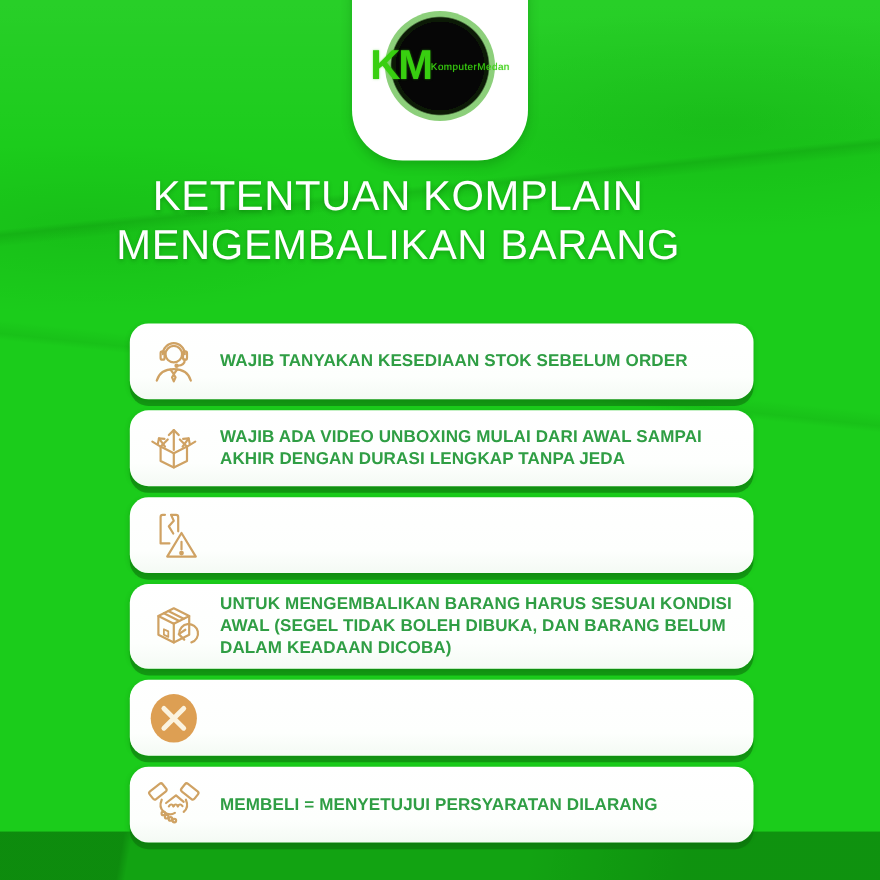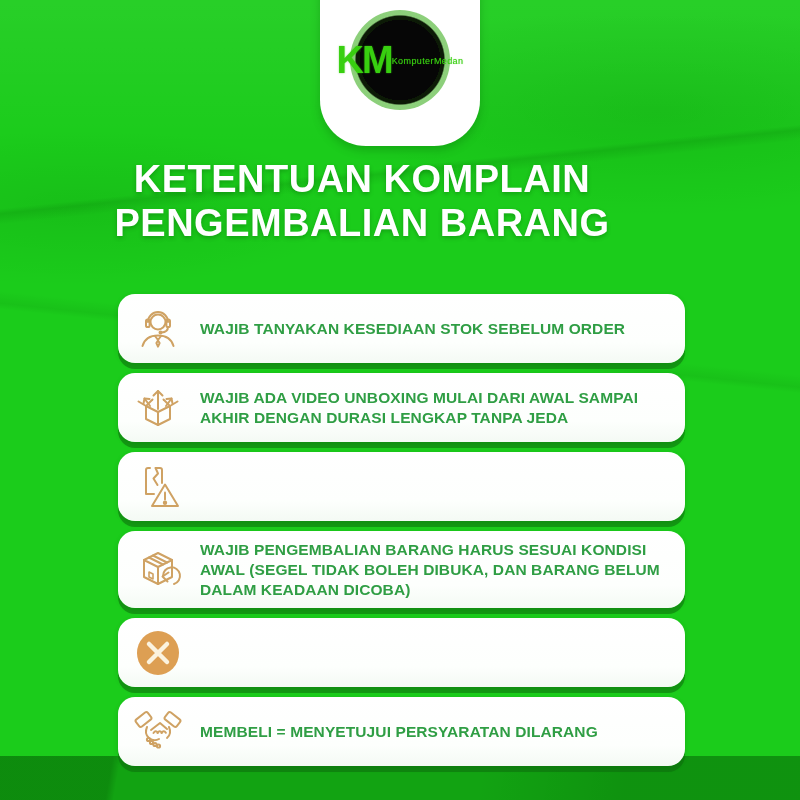--- a/index.html
+++ b/index.html
@@ -41,21 +41,21 @@
     color:#38cf10;font-weight:bold;font-size:38px;line-height:34px;letter-spacing:-2px;
     text-shadow:0 0 2px rgba(56,207,16,0.6);
   }
   .brand-text{
     color:#38cf10;font-weight:normal;font-size:9px;letter-spacing:0.4px;margin-top:1px;
     text-shadow:0 0 1px rgba(56,207,16,0.6);
   }
   
   .title{
     position:absolute;left:0;top:157px;width:724px;text-align:center;
-    color:#ffffff;font-weight:bold;font-size:38px;line-height:44px;letter-spacing:0.5px;
+    color:#ffffff;font-weight:normal;font-size:38px;line-height:44px;letter-spacing:0.5px;
     text-shadow:0 2px 4px rgba(0,70,0,0.30);
   }
   
   .cards{
     position:absolute;left:118px;top:294px;width:567px;
     display:flex;flex-direction:column;gap:10px;
   }
   .card{
     background:linear-gradient(180deg,#ffffff 0%,#fdfffd 70%,#f4faf4 100%);
     border-radius:17px;
@@ -79,21 +79,21 @@
 
   <div class="logo-wrap">
     <div class="logo-circle">
       <div class="km-text">KM</div>
       <div class="brand-text">KomputerMedan</div>
     </div>
   </div>
 
   <div class="title">
     <div>KETENTUAN KOMPLAIN</div>
-    <div>PENGEMBALIAN BARANG</div>
+    <div>MENGEMBALIKAN BARANG</div>
   </div>
 
   <div class="cards">
 
     <div class="card">
       <div class="icon-box">
         <svg width="48" height="48" viewBox="0 0 48 48" fill="none" stroke="#cfa263" stroke-width="2" stroke-linecap="round" stroke-linejoin="round">
           <circle cx="24" cy="17" r="7.5"></circle>
           <path d="M14 17 a10 10 0 0 1 20 0"></path>
           <rect x="12" y="14.5" width="3.6" height="7.5" rx="1.6"></rect>
@@ -148,21 +148,21 @@
           <path d="M10 14 L24 7 L38 14 L24 21 Z"></path>
           <path d="M10 14 V31 L24 38 V21"></path>
           <path d="M38 14 V31 L24 38"></path>
           <path d="M15 11.5 l14 7"></path>
           <path d="M19 9.5 l14 7"></path>
           <path d="M15 26 v5 l4 2 v-5 z" stroke-width="1.6"></path>
           <path d="M29 30 a8.5 8.5 0 1 1 11 8"></path>
           <path d="M34.5 26.5 L28.5 30.5 L33.5 35.5"></path>
         </svg>
       </div>
-      <span class="card-text">WAJIB PENGEMBALIAN BARANG HARUS SESUAI KONDISI AWAL (SEGEL TIDAK BOLEH DIBUKA, DAN BARANG BELUM DALAM KEADAAN DICOBA)</span>
+      <span class="card-text">UNTUK MENGEMBALIKAN BARANG HARUS SESUAI KONDISI AWAL (SEGEL TIDAK BOLEH DIBUKA, DAN BARANG BELUM DALAM KEADAAN DICOBA)</span>
     </div>
 
     <div class="card">
       <div class="icon-box">
         <svg width="48" height="48" viewBox="0 0 48 48">
           <ellipse cx="24" cy="24" rx="21" ry="22" fill="#dd9f53"></ellipse>
           <path d="M15 15 L33 33 M33 15 L15 33" stroke="#fbf3df" stroke-width="4.5" stroke-linecap="round" fill="none"></path>
         </svg>
       </div>
     </div>

